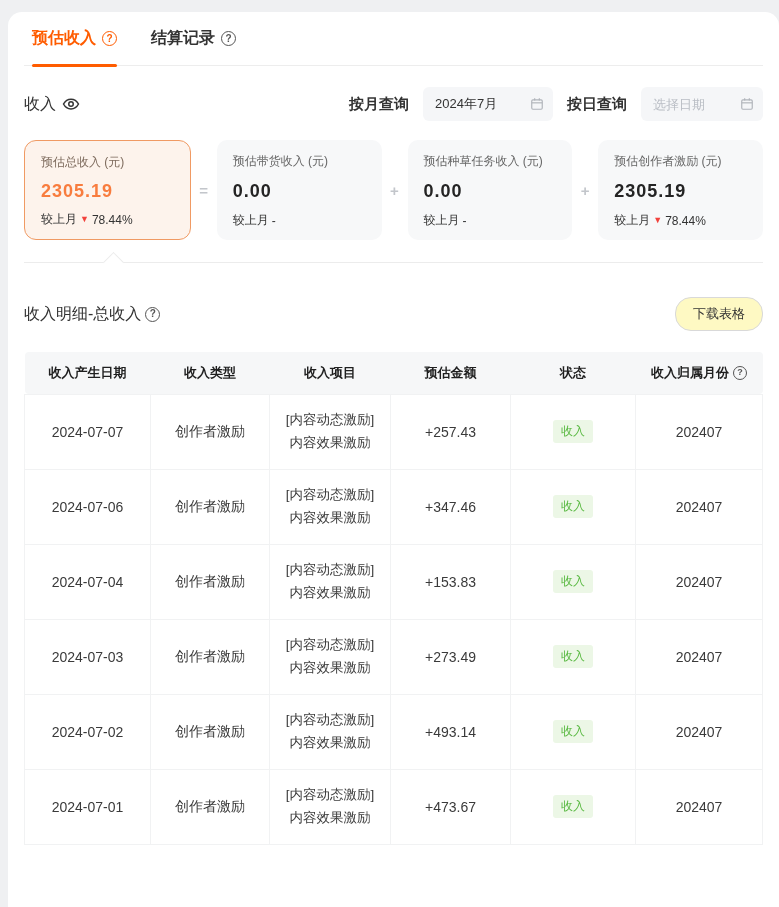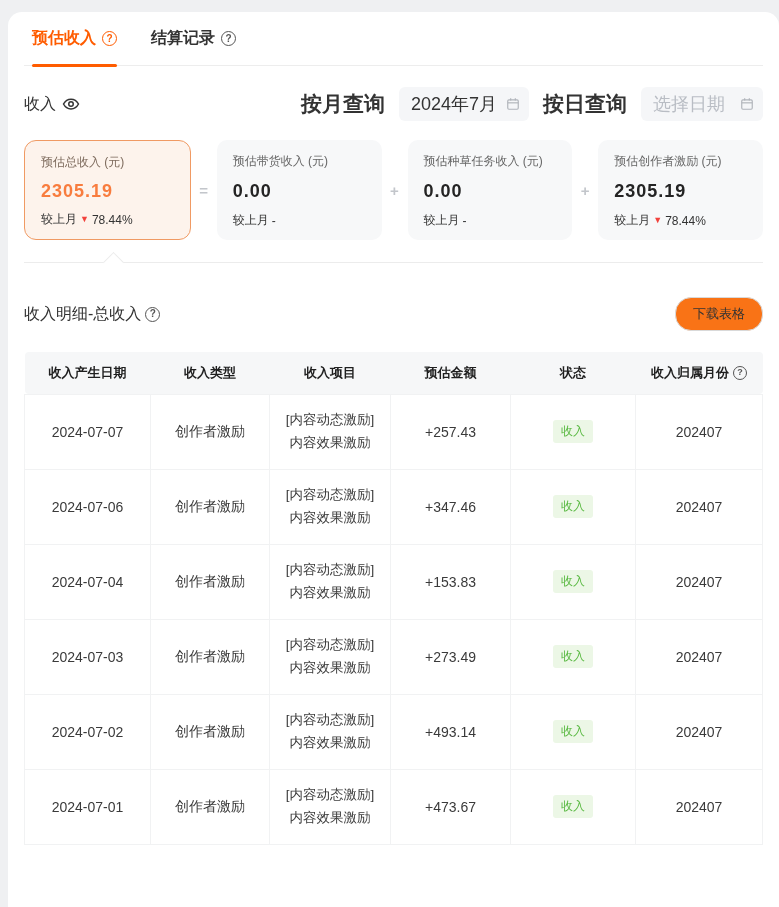--- a/index.html
+++ b/index.html
@@ -45,30 +45,30 @@
   .toolbar {
     margin-top:20px;
     display:flex; align-items:center; height:36px;
   }
   .income-label {
     display:flex; align-items:center; gap:6px;
     font-size:16px; font-weight:500; color:#333;
   }
   .eye { cursor:pointer; display:inline-flex; }
   .queries { margin-left:auto; display:flex; align-items:center; gap:14px; }
-  .q-label { font-size:21px; font-weight:600; color:#333;text-align:center; }
+  .q-label { font-size:15px; font-weight:600; color:#333;text-align:center; }
   .date-box {
     position:relative; height:34px; border-radius:6px;
     background:#f5f6f8; display:flex; align-items:center;
   }
   .date-box input {
     border:none; background:transparent; outline:none;
     height:100%; width:100%;
     padding:0 30px 0 12px;
-    font-size:18px; color:#333;
+    font-size:13px; color:#333;
     font-family:"Liberation Sans","DejaVu Sans",sans-serif;
   }
   .date-box input::placeholder { color:#b9bdc4; }
   .date-box.month { width:130px; margin-left:0; }
   .date-box.day { width:122px; }
   .cal-icon { position:absolute; right:9px; top:10px; pointer-events:none; }
   
   .cards { margin-top:18px; display:flex; align-items:stretch; }
   .card {
     flex:1; height:100px; border-radius:10px;
@@ -101,21 +101,21 @@
   }
   
   .section-row { margin-top:34px; display:flex; align-items:center; }
   .section-title {
     display:flex; align-items:center; gap:4px;
     font-size:16px; font-weight:500; color:#333;
   }
   .section-title .qmark { color:#555; }
   .download-btn {
     margin-left:auto;
-    border:1px solid #d9d9d9; background:#f97316; border-radius:16px;
+    border:1px solid #d9d9d9; background:#fef9c3; border-radius:16px;
     padding:7px 17px; font-size:13px; color:#333; cursor:pointer;
     font-family:"Liberation Sans","DejaVu Sans",sans-serif;
   }
   
   table { margin-top:21px; width:100%; border-collapse:collapse; table-layout:fixed; }
   thead th {
     background:#f6f7f8; height:42px;
     font-size:13px; font-weight:700; color:#1f1f1f;
     text-align:center; vertical-align:middle;
   }

